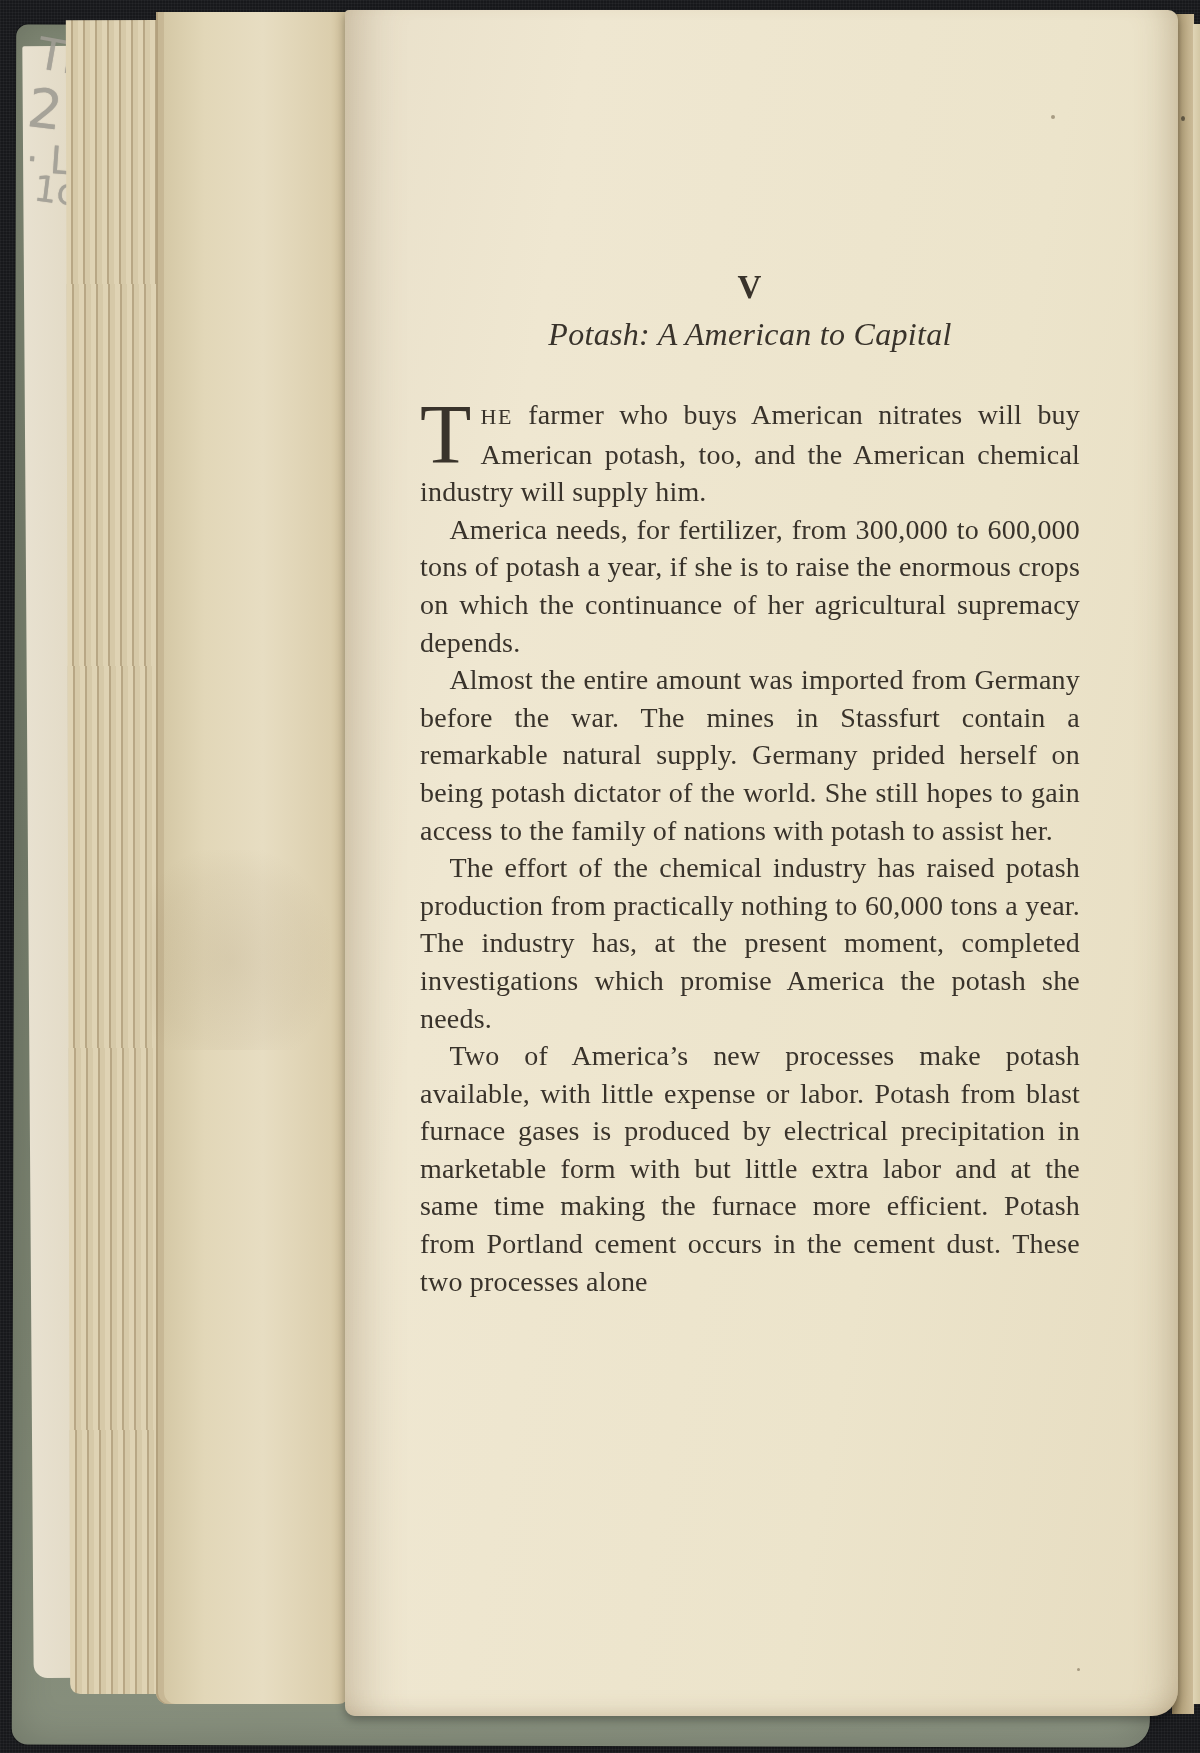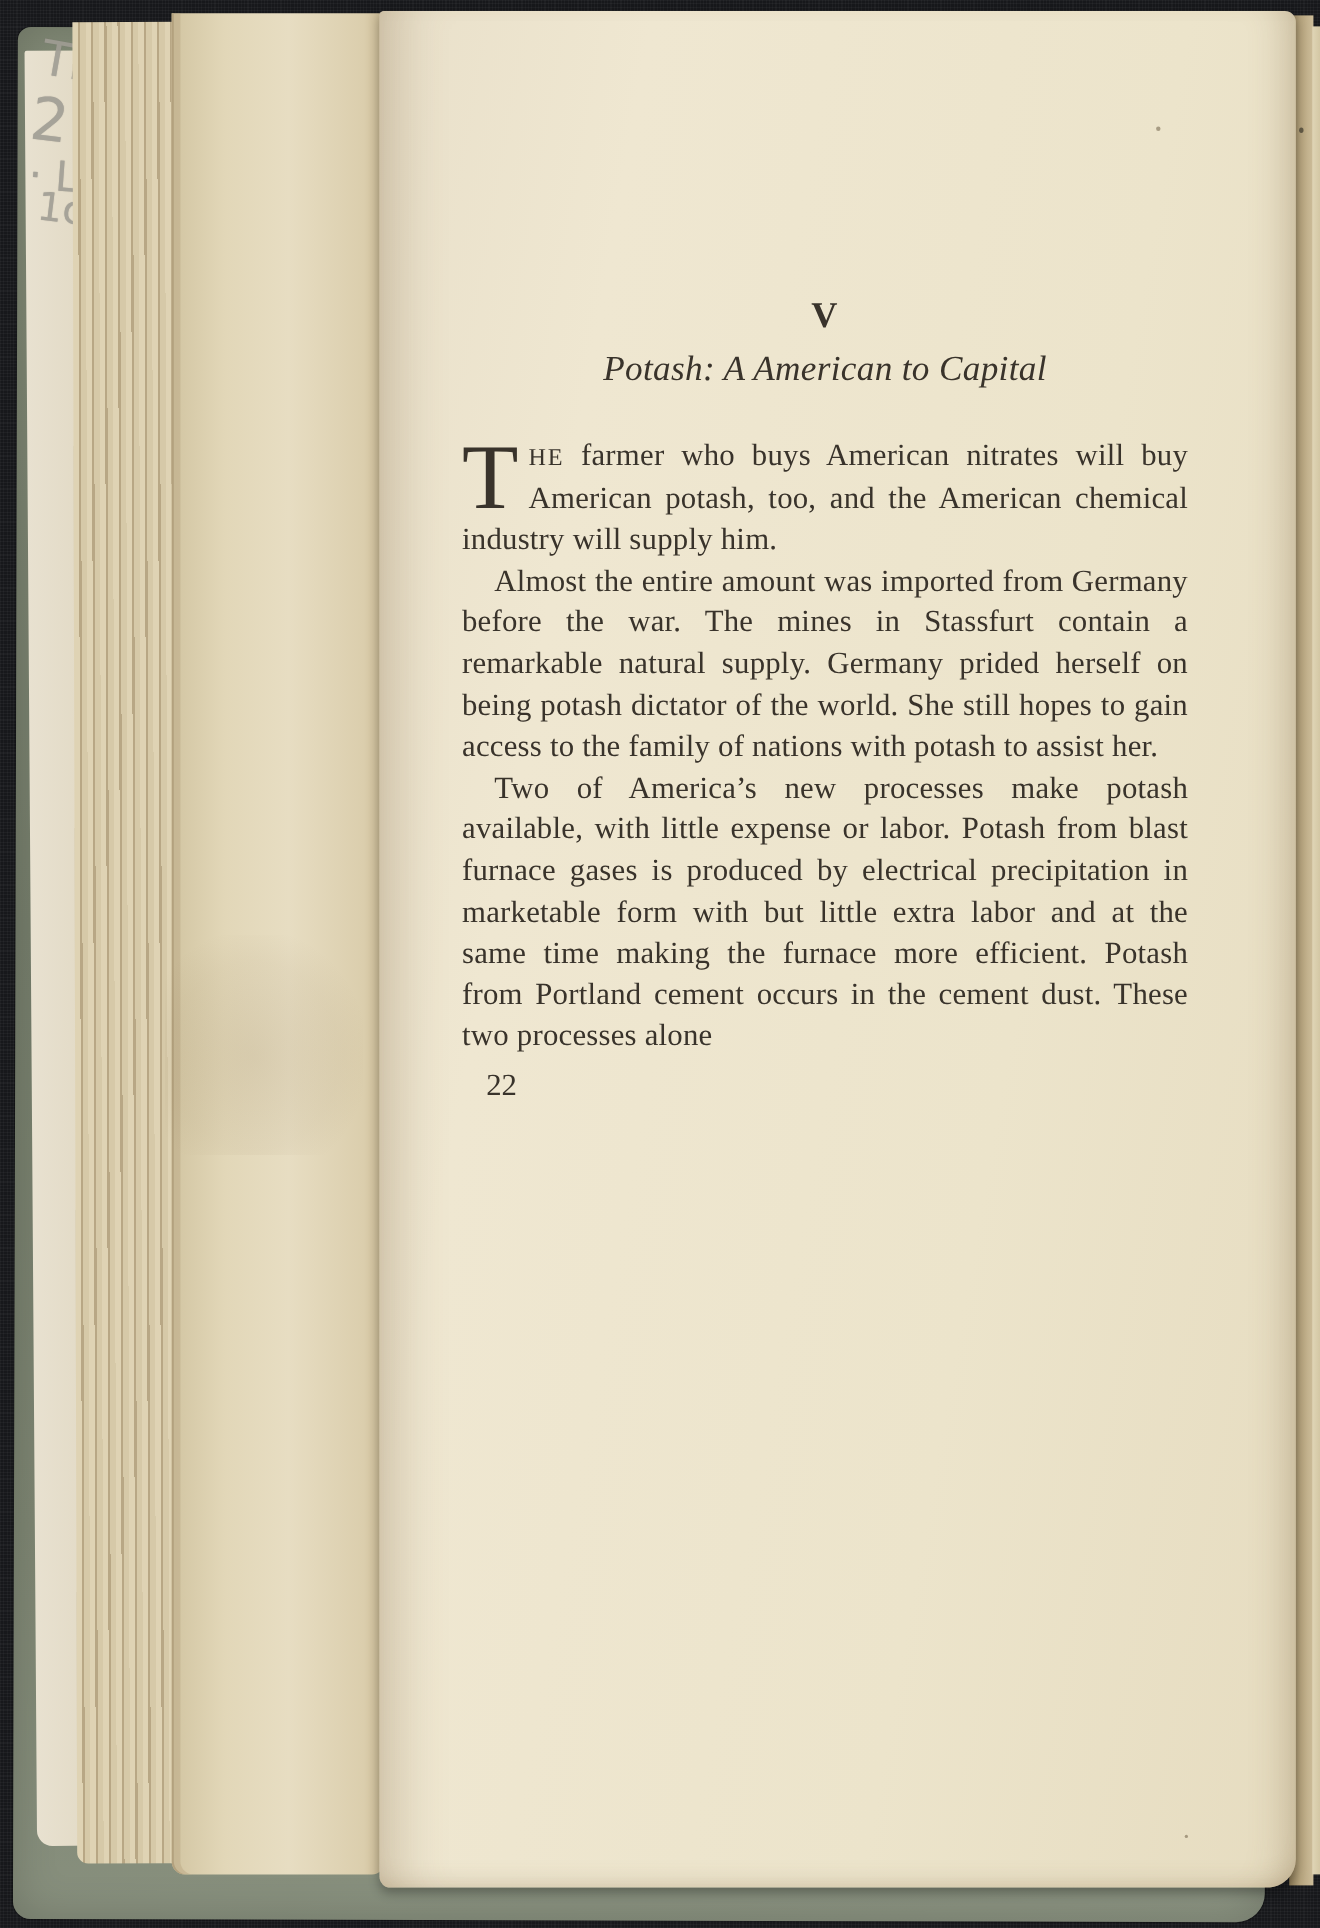--- a/index.html
+++ b/index.html
@@ -120,23 +120,24 @@
 
   <div class="gutter-page"></div>
   <div class="page-sliver"></div>
 
   <div class="page">
     <div class="text-block">
       <div class="chapter-number">V</div>
       <div class="chapter-title">Potash:  A American to Capital</div>
       <div class="body-text">
           <p class="para first"><span class="dropcap">T</span><span class="smallcaps">HE</span> farmer who buys American nitrates will buy American potash, too, and the American chemical industry will supply him.</p>
+          <p class="para">America needs, for fertilizer, from 300,000 to 600,000 tons of potash a year, if she is to raise the enormous crops on which the continuance of her agricultural supremacy depends.</p>
           <p class="para">Almost the entire amount was imported from Germany before the war. The mines in Stassfurt contain a remarkable natural supply. Germany prided herself on being potash dictator of the world. She still hopes to gain access to the family of nations with potash to assist her.</p>
+          <p class="para">The effort of the chemical industry has raised potash production from practically nothing to 60,000 tons a year. The industry has, at the present moment, completed investigations which promise America the potash she needs.</p>
           <p class="para">Two of America’s new processes make potash available, with little expense or labor. Potash from blast furnace gases is produced by electrical precipitation in marketable form with but little extra labor and at the same time making the furnace more efficient.  Potash from Portland cement occurs in the cement dust. These two processes alone</p>
         </div>
-      <div class="page-number">22</div>
     </div>
   </div>
 
   <div class="speck speck-0"></div>
   <div class="speck speck-1"></div>
   <div class="speck speck-2"></div>
 </div>
 
 </body></html>

